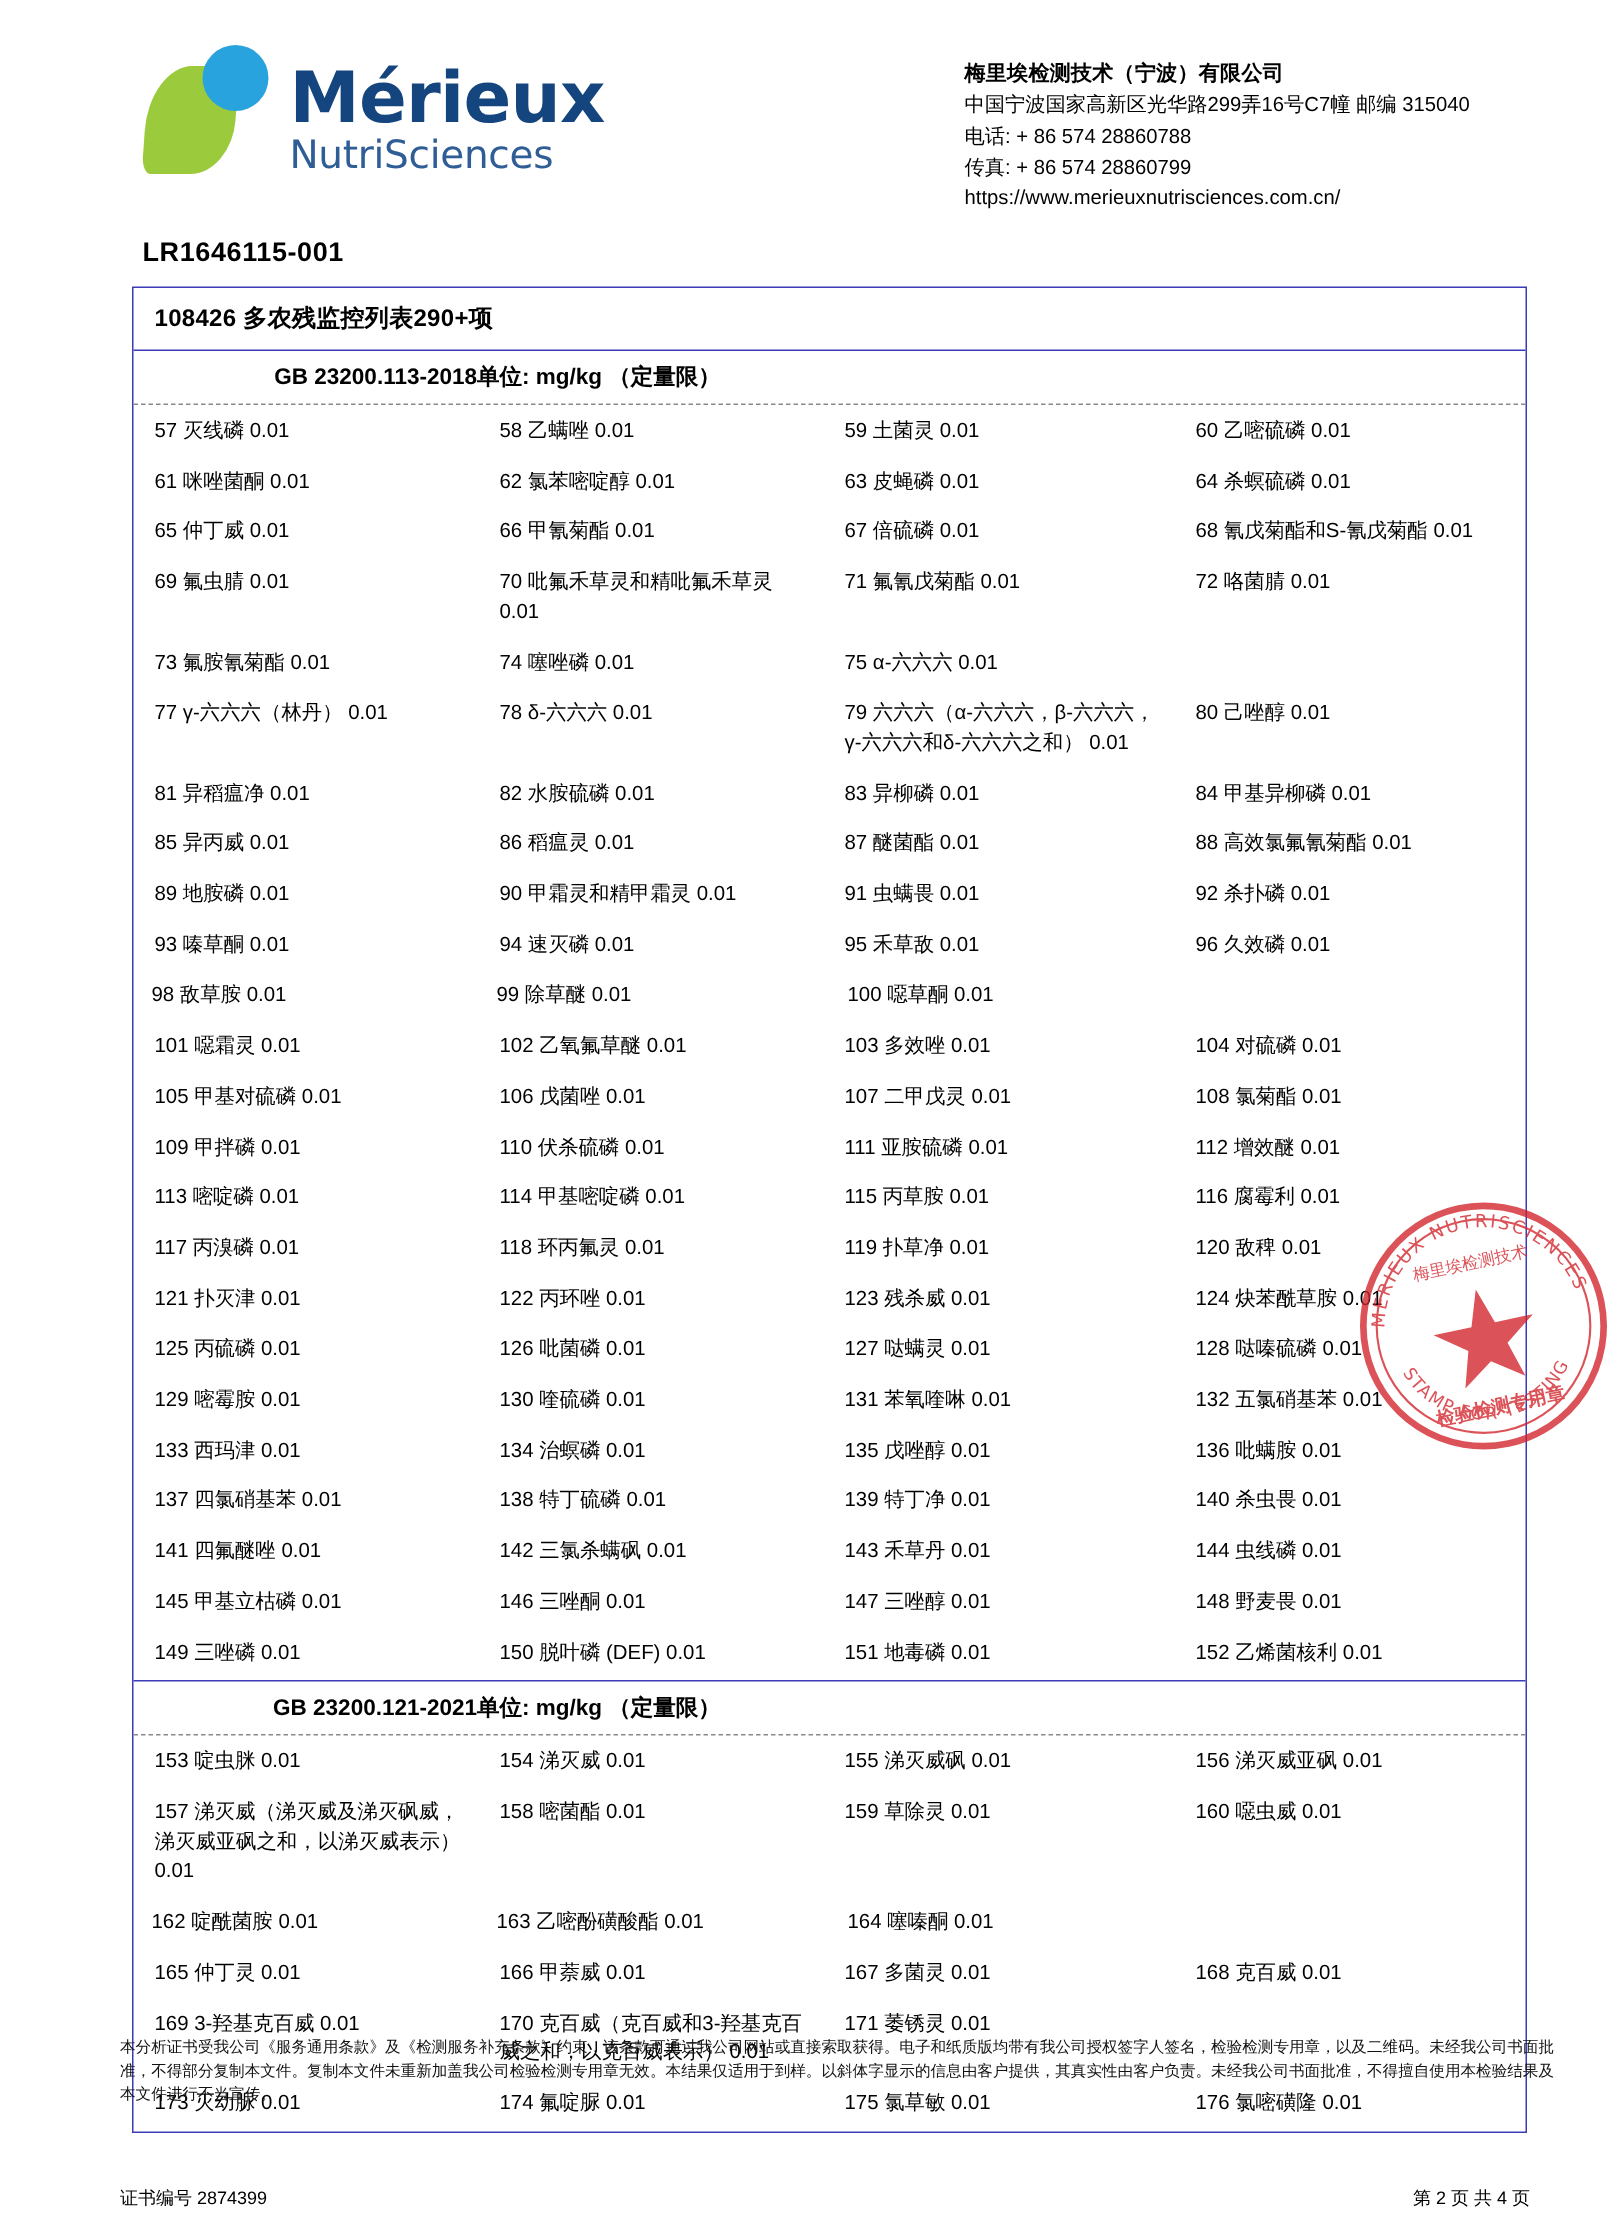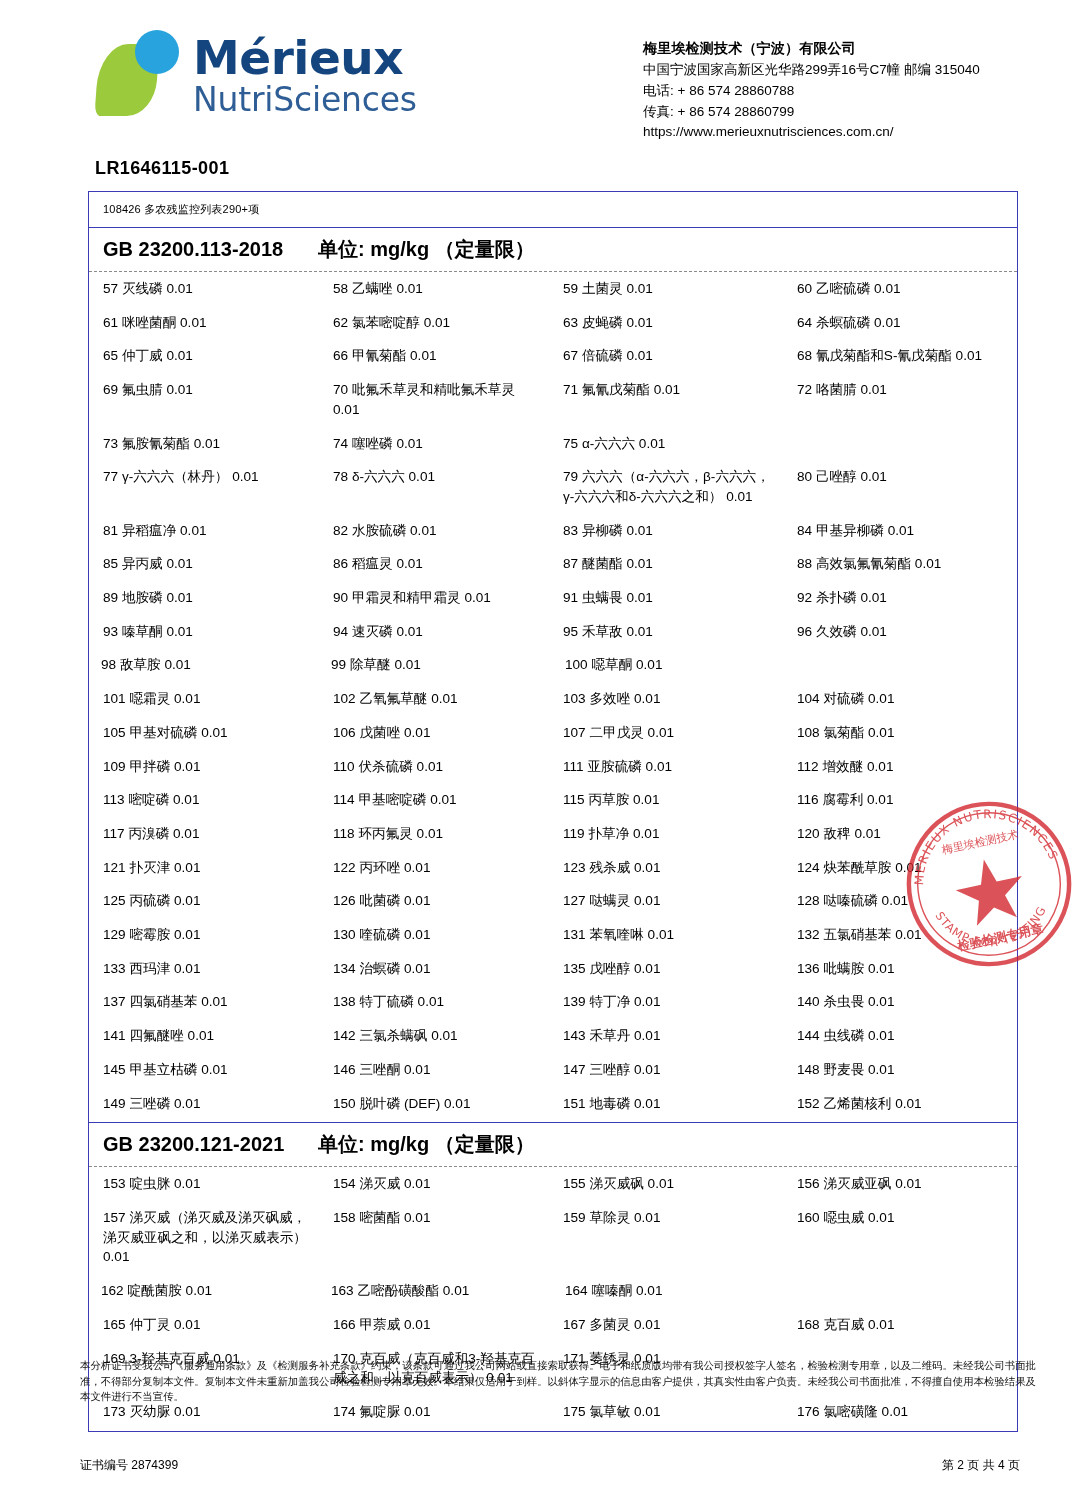--- a/index.html
+++ b/index.html
@@ -34,21 +34,21 @@
     position: absolute; left: 40px; top: 4px;
     width: 44px; height: 44px; border-radius: 50%;
     background: #28a3dd;
   }
   .logo-text { margin-left: 2px; }
   .logo-merieux {
     font-size: 47px; font-weight: bold; color: #15457e;
     letter-spacing: -0.5px; line-height: 0.98; font-family: "DejaVu Sans", sans-serif;
   }
   .logo-nutri {
-    font-size: 33px; color: #2f5e96; letter-spacing: -0.2px;
+    font-size: 26px; color: #2f5e96; letter-spacing: -0.2px;
     line-height: 1.05; margin-top: 2px; font-family: "DejaVu Sans", sans-serif;
   }
 
   .company-block {
     margin-left: 148px;
     font-size: 13.5px;
     line-height: 1.55;
     color: #000;
     padding-top: 12px;
   }
@@ -62,31 +62,32 @@
     padding: 8px 0 12px 95px;
     letter-spacing: .4px;
   }
 
   
   .table-box {
     margin: 0 62px 0 88px;
     border: 1.6px solid #3b3bb5;
   }
   .tbl-title {
-    font-size: 11px; font-weight: normal;
+    font-size: 16px; font-weight: bold;
     padding: 10px 14px 10px 14px;
     border-bottom: 1.6px solid #3b3bb5;
     letter-spacing: .2px;
   }
   .std-row {
     display: flex;
     align-items: baseline;
-    font-size: 20px; font-weight: bold;
+    font-size: 15px; font-weight: bold;
     padding: 8px 14px 8px 14px;
     border-bottom: 1px dashed #8a8a8a;
+    text-align: right;
   }
   .std-row .std-name { width: 215px; }
   .std-row .std-unit { }
 
   .grid { padding: 0 0 2px 0; }
   .grid-row { display: flex; }
   .cell {
     font-size: 13.6px;
     line-height: 1.45;
     padding: 7px 10px 7px 14px;

